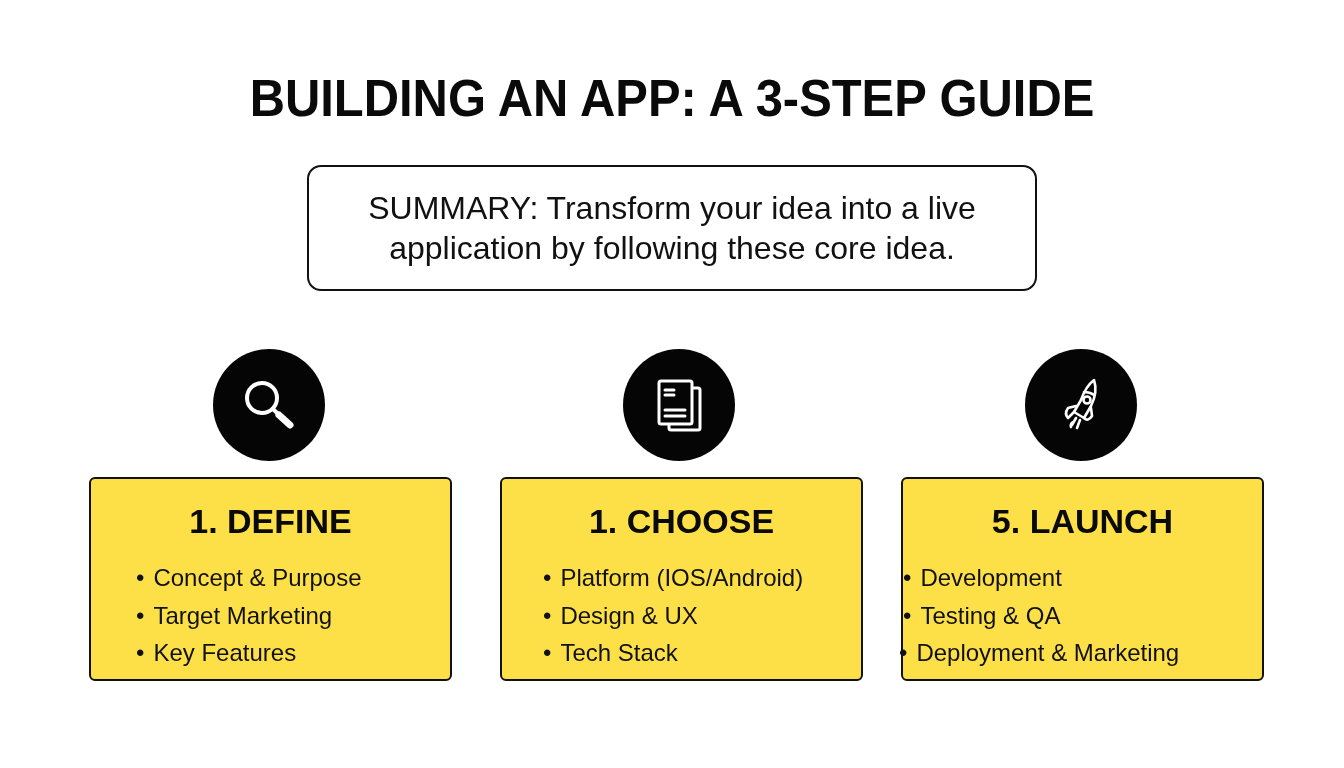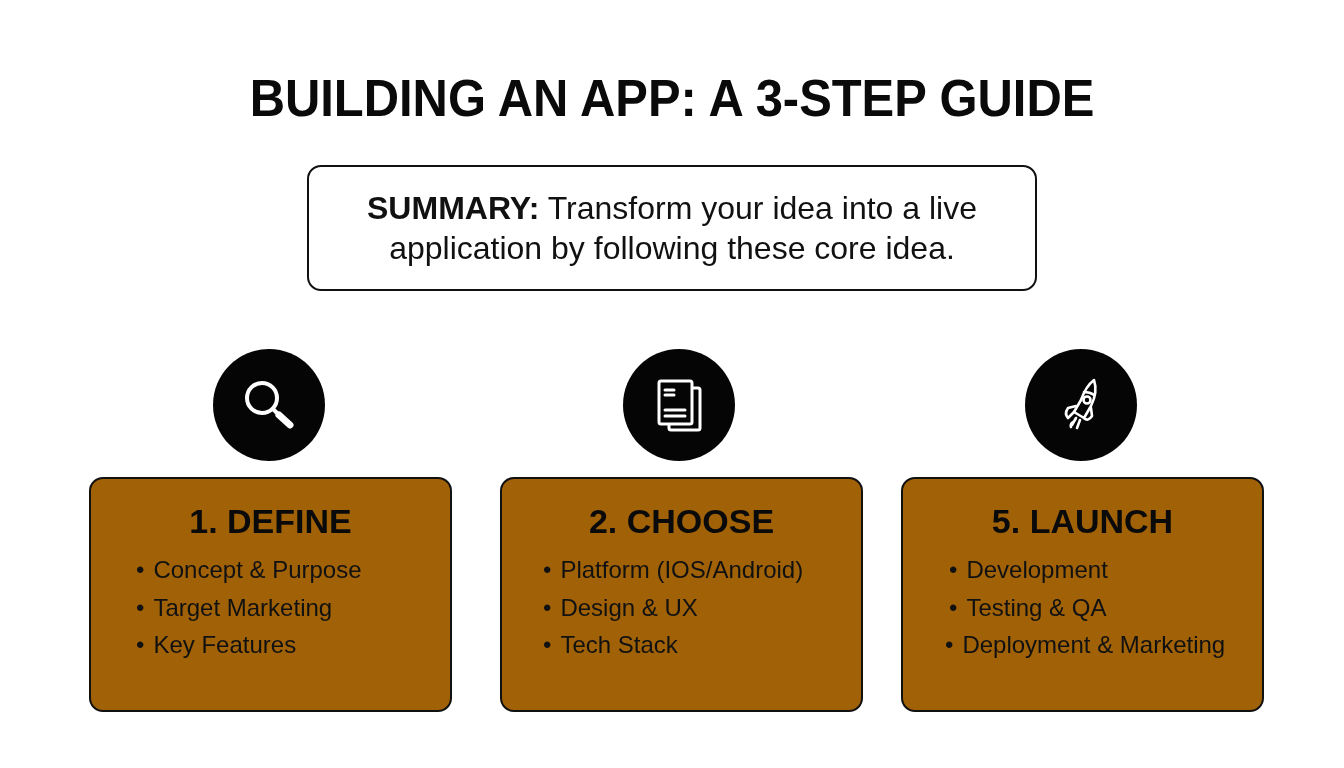--- a/index.html
+++ b/index.html
@@ -17,38 +17,38 @@
   }
   .summary {
     position: absolute; left: 307px; top: 165px; width: 730px; height: 126px;
     border: 2.5px solid #111; border-radius: 14px; box-sizing: border-box;
     display: flex; align-items: center; justify-content: center;
   }
   .summary-text {
     font-size: 32px; line-height: 40px; text-align: center; color: #111;
     width: 680px;
   }
-  .summary-text b { font-weight: 700; text-align: right; }
+  .summary-text b { font-weight: 400; text-align: right; }
   .icon-circle {
     position: absolute; width: 112px; height: 112px; border-radius: 50%;
     background: #050505; display: flex; align-items: center; justify-content: center;
     top: 349px;
   }
   .icon-circle svg { width: 70px; height: 70px; }
   .card {
-    position: absolute; top: 477px; width: 363px; height: 235px;
-    border: 2.5px solid #111; border-radius: 14px; box-sizing: border-box;
-    background: #a16207;
+    position: absolute; top: 477px; width: 363px; height: 204px;
+    border: 2.5px solid #111; border-radius: 6px; box-sizing: border-box;
+    background: #fde047;
   }
   .card-title {
     position: absolute; top: 22px; left: 0; width: 100%; text-align: center;
     font-size: 34px; font-weight: 700; line-height: 40px; color: #0a0a0a;
   }
   .card-list {
-    position: absolute; top: 72px; left: 0; width: 100%;
+    position: absolute; top: 80px; left: 0; width: 100%;
     list-style: none; margin: 0; padding: 0;
   }
   .card-list li {
     font-size: 24px; line-height: 37.5px; color: #111; white-space: nowrap;
   }
   .card-list li::before { content: "\2022"; margin-right: 9px; }
 </style>
 </head>
 <body>
 
@@ -93,28 +93,28 @@
 <div class="card" style="left:89px;">
   <div class="card-title">1. DEFINE</div>
   <ul class="card-list" style="padding-left:45px;">
     <li>Concept &amp; Purpose</li>
     <li>Target Marketing</li>
     <li>Key Features</li>
   </ul>
 </div>
 
 <div class="card" style="left:500px;">
-  <div class="card-title">2. CHOOSE</div>
+  <div class="card-title">1. CHOOSE</div>
   <ul class="card-list" style="padding-left:41px;">
     <li>Platform (IOS/Android)</li>
     <li>Design &amp; UX</li>
     <li>Tech Stack</li>
   </ul>
 </div>
 
 <div class="card" style="left:901px;">
   <div class="card-title">5. LAUNCH</div>
-  <ul class="card-list" style="padding-left:46px;">
+  <ul class="card-list" style="">
     <li>Development</li>
     <li>Testing &amp; QA</li>
     <li style="margin-left:-4px;">Deployment &amp; Marketing</li>
   </ul>
 </div>
 
 </body></html>

